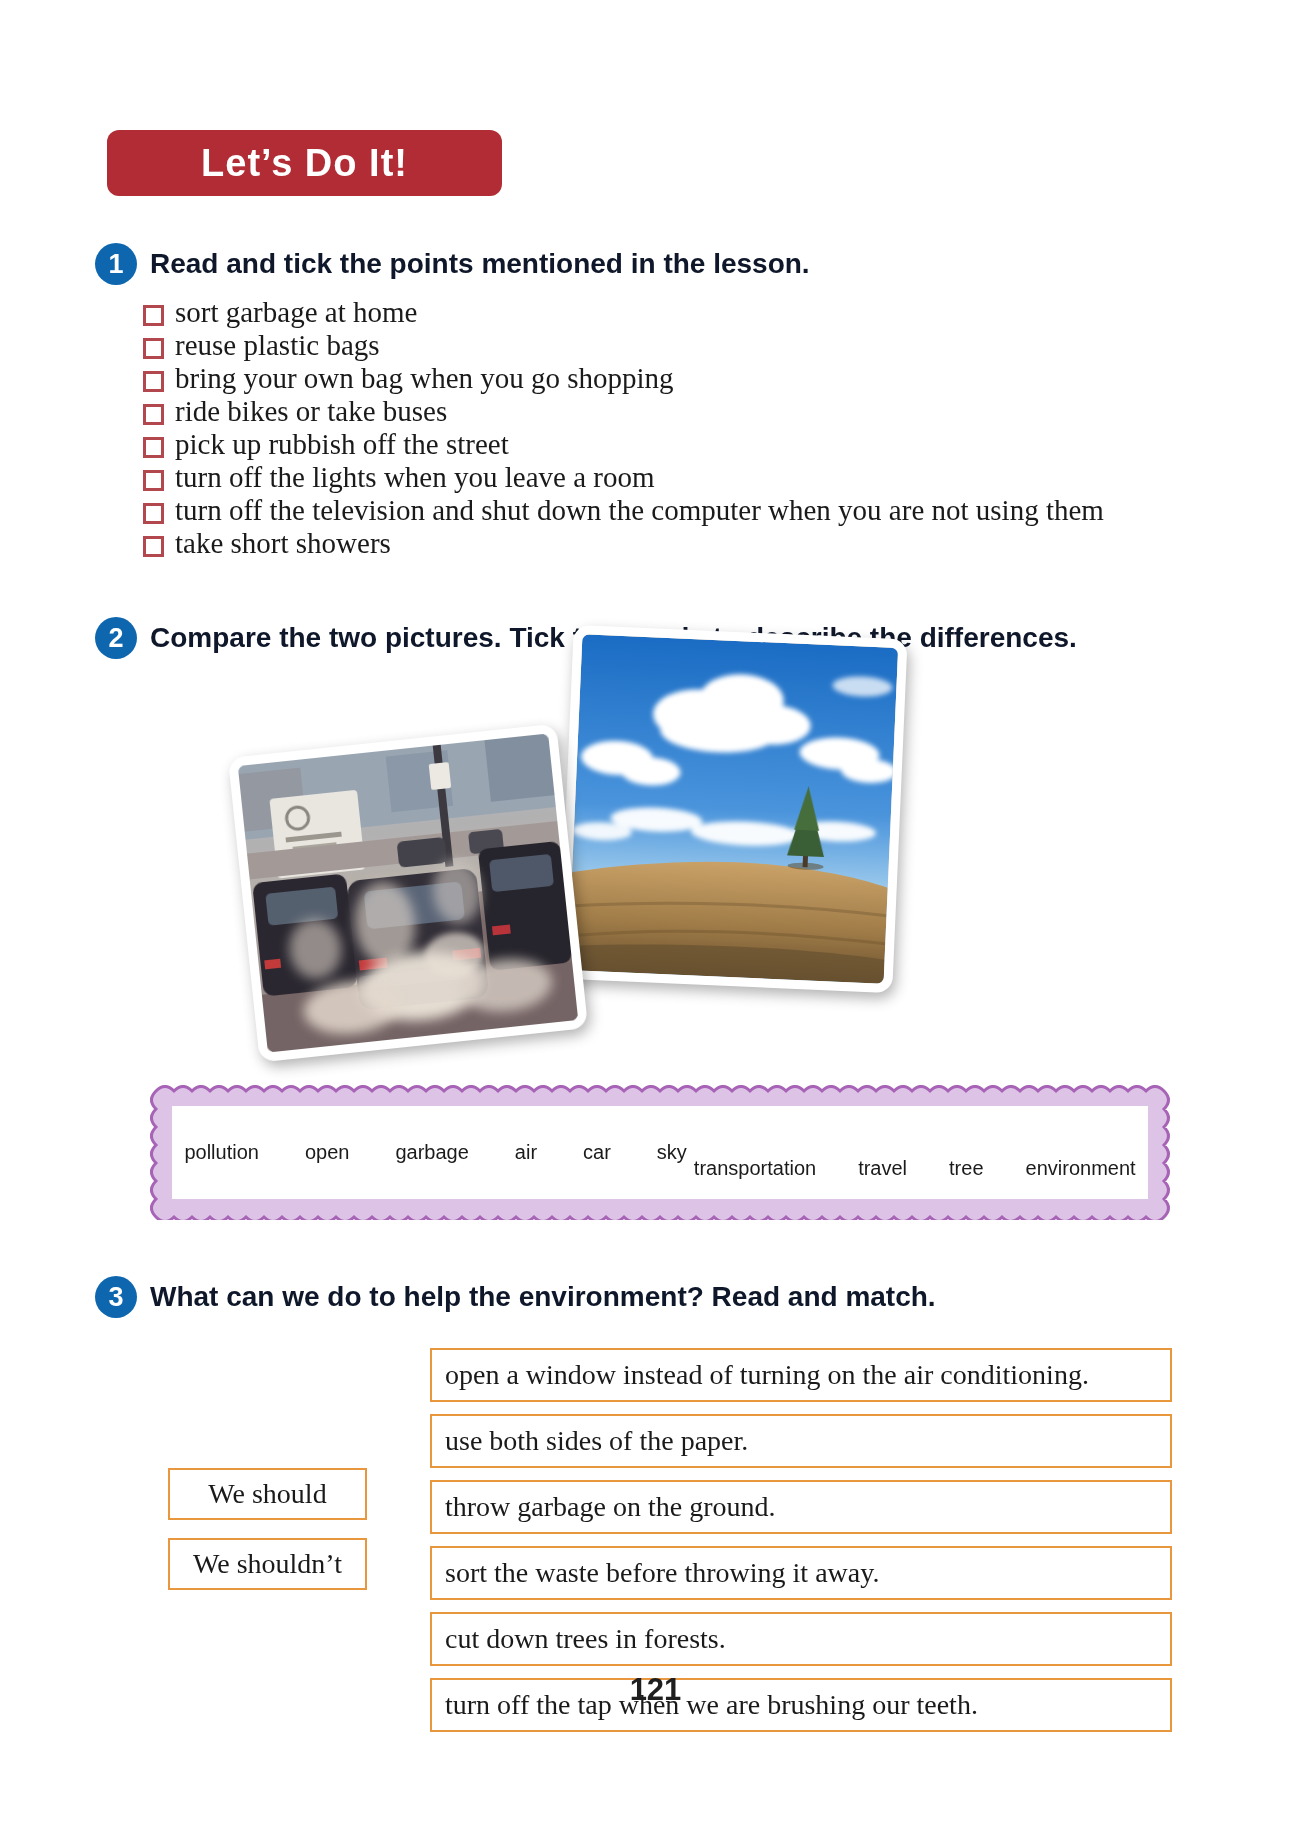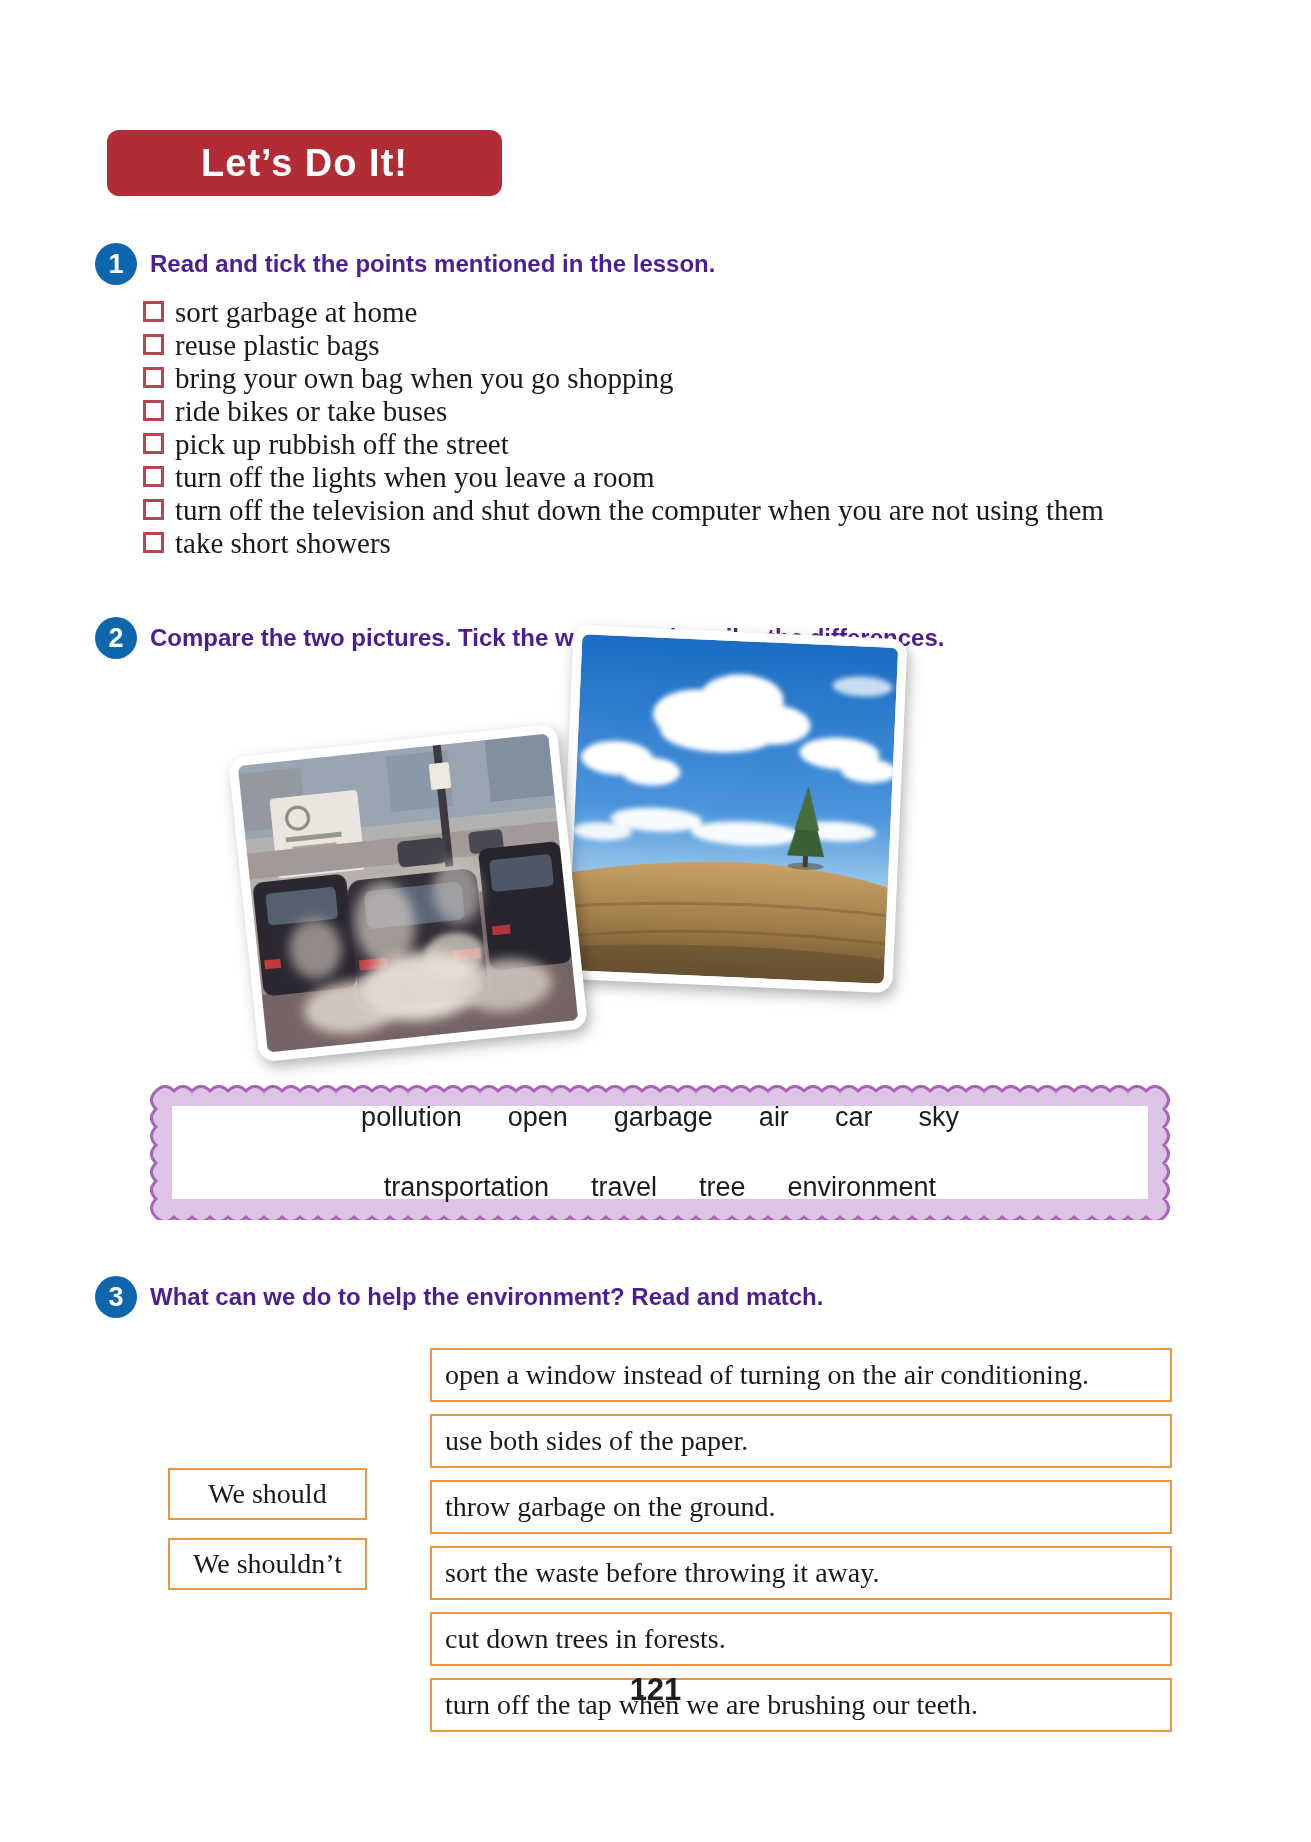--- a/index.html
+++ b/index.html
@@ -27,30 +27,30 @@
   .ex-head{position:absolute;left:95px;display:flex;align-items:center;gap:13px;}
   .ex-head.h1{top:243px;} .ex-head.h2{top:617px;} .ex-head.h3{top:1276px;}
   .num-badge{
     flex:0 0 42px;width:42px;height:42px;border-radius:50%;
     background:#0e67ae;color:#ffffff;
     font-family:"Liberation Sans",sans-serif;font-weight:bold;font-size:27px;
     display:flex;align-items:center;justify-content:center;
   }
   .ex-title{
     font-family:"Liberation Sans",sans-serif;font-weight:bold;
-    font-size:24px;color:#4c1d95;white-space:nowrap;
+    font-size:28px;color:#0f172a;white-space:nowrap;
   }
 
   
   .checklist{
     position:absolute;left:143px;top:296px;width:1025px;
     list-style:none;margin:0;padding:0;
   }
   .checklist li{
-    display:flex;align-items:flex-start;gap:11px;
+    display:flex;align-items:center;gap:11px;
     font-size:29px;line-height:33px;color:#1a1a1a;
   }
   .checkbox{
     flex:0 0 21px;width:21px;height:21px;margin-top:5px;
     border:3px solid #b2484e;background:#ffffff;box-sizing:border-box;
   }
 
   
   .photo{
     position:absolute;border:9px solid #ffffff;border-radius:16px;
@@ -58,22 +58,22 @@
   }
   .photo svg{display:block;}
   .photo-left{left:243px;top:740px;width:312px;height:288px;transform:rotate(-6deg);z-index:2;}
   .photo-right{left:566px;top:632px;width:316px;height:336px;transform:rotate(2.5deg);z-index:1;}
 
   
   .wordbox{position:absolute;left:150px;top:1085px;width:1020px;height:135px;}
   .wordbox svg{position:absolute;left:0;top:0;}
   .words{
     position:absolute;left:22px;right:22px;top:18px;bottom:18px;
-    display:flex;flex-direction:column;align-items:center;justify-content:center;gap:7px;
-    font-family:"Liberation Sans",sans-serif;font-size:27px;color:#1b1b1b;
+    display:flex;flex-direction:row;align-items:center;justify-content:center;gap:7px;
+    font-family:"Liberation Sans",sans-serif;font-size:20px;color:#1b1b1b;
   }
   .wline{display:flex;}
   .wline.l1{gap:46px;} .wline.l2{gap:42px;margin-top:32px;}
 
   
   .match-left{position:absolute;left:168px;top:1468px;width:199px;}
   .lopt{
     box-sizing:border-box;height:52px;margin-bottom:18px;
     border:2px solid #e9973e;background:#ffffff;
     display:flex;align-items:center;justify-content:center;

